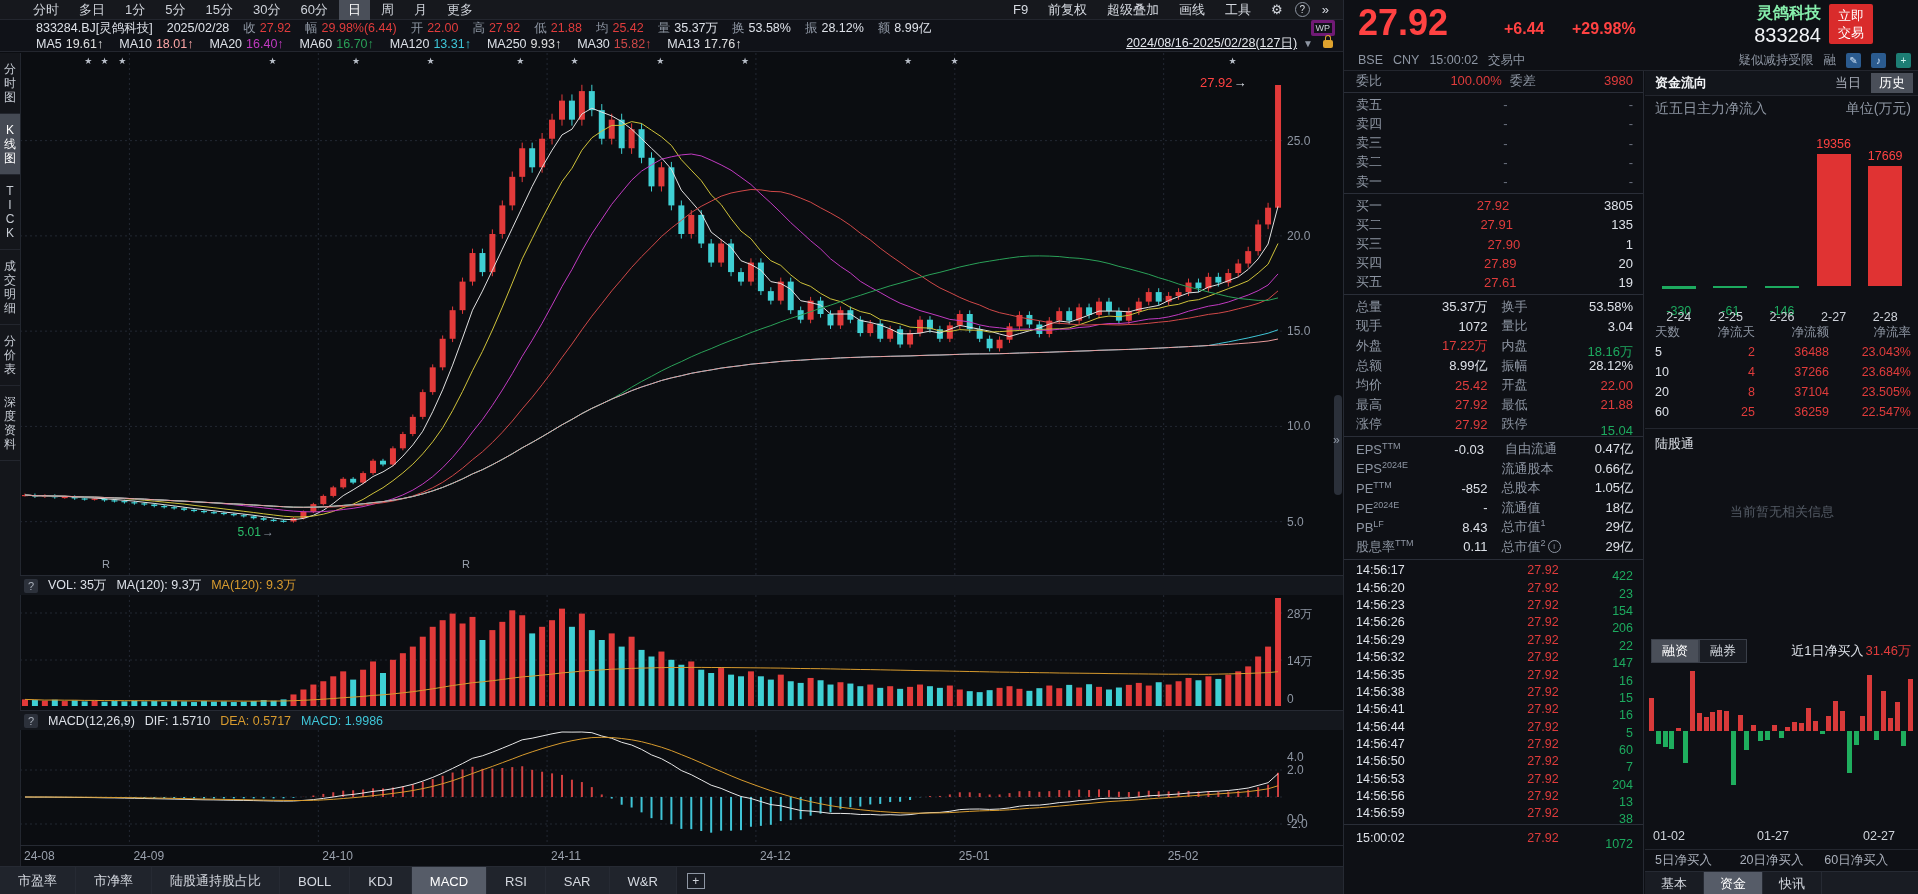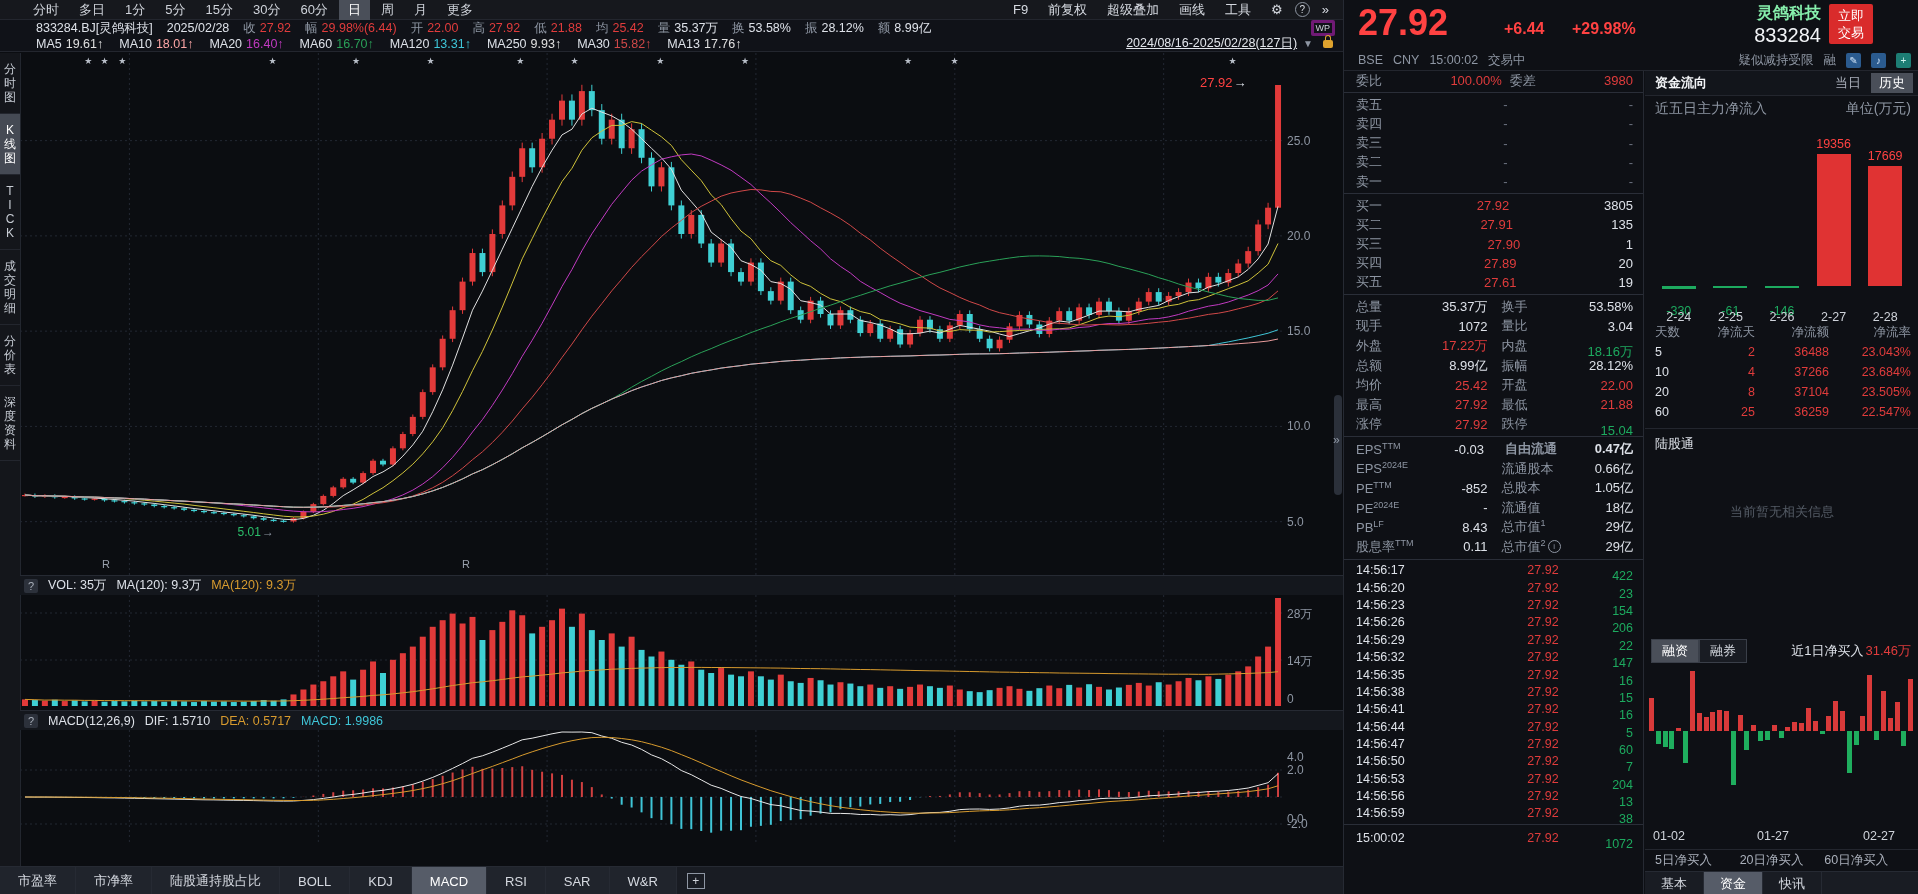--- a/index.html
+++ b/index.html
@@ -809,20 +809,29 @@
           <line x1="1198.3582677165355" y1="67" x2="1198.3582677165355" y2="61.633449229509694" stroke="#d04040" stroke-width="2"></line>
           <line x1="1208.3031496062993" y1="67" x2="1208.3031496062993" y2="61.50471074489395" stroke="#d04040" stroke-width="2"></line>
           <line x1="1218.248031496063" y1="67" x2="1218.248031496063" y2="60.919467108585444" stroke="#d04040" stroke-width="2"></line>
           <line x1="1228.1929133858268" y1="67" x2="1228.1929133858268" y2="59.83417155161812" stroke="#d04040" stroke-width="2"></line>
           <line x1="1238.1377952755906" y1="67" x2="1238.1377952755906" y2="57.21637080508384" stroke="#d04040" stroke-width="2"></line>
           <line x1="1248.0826771653544" y1="67" x2="1248.0826771653544" y2="54.69355380609209" stroke="#d04040" stroke-width="2"></line>
           <line x1="1258.0275590551182" y1="67" x2="1258.0275590551182" y2="42.810262203669964" stroke="#d04040" stroke-width="2"></line>
           <polyline points="4.97244094488189,67.0 14.917322834645669,67.1 24.862204724409448,67.1 34.80708661417323,67.2 44.75196850393701,67.3 54.696850393700785,67.4 64.64173228346456,67.5 74.58661417322834,67.6 84.53149606299213,67.8 94.47637795275591,67.9 104.42125984251969,68.1 114.36614173228347,68.3 124.31102362204724,68.5 134.25590551181102,68.7 144.20078740157481,68.9 154.14566929133858,69.1 164.09055118110237,69.3 174.03543307086613,69.6 183.98031496062993,69.8 193.9251968503937,69.9 203.87007874015748,70.1 213.81496062992127,70.3 223.75984251968504,70.4 233.70472440944883,70.6 243.6496062992126,70.8 253.59448818897638,71.0 263.53937007874015,71.1 273.48425196850394,71.0 283.42913385826773,70.4 293.37401574803147,69.6 303.31889763779526,68.4 313.26377952755905,67.0 323.20866141732284,65.4 333.15354330708664,64.4 343.09842519685037,63.0 353.04330708661416,61.4 362.98818897637796,60.3 372.93307086614175,58.7 382.87795275590554,56.7 392.8228346456693,54.3 402.76771653543307,51.1 412.71259842519686,47.4 422.65748031496065,43.1 432.6023622047244,38.4 442.5472440944882,33.5 452.49212598425197,28.3 462.43700787401576,25.8 472.38188976377955,22.2 482.3267716535433,18.2 492.2716535433071,14.1 502.2165354330709,9.8 512.1614173228346,8.2 522.1062992125984,6.0 532.0511811023622,3.8 541.996062992126,2.0 551.9409448818898,2.1 561.8858267716536,2.0 571.8307086614174,2.7 581.7755905511812,6.0 591.7204724409448,8.3 601.6653543307086,12.3 611.6102362204724,15.0 621.5551181102362,19.4 631.5,24.9 641.4448818897638,28.7 651.3897637795276,34.2 661.3346456692914,40.5 671.2795275590552,44.7 681.2244094488188,49.9 691.1692913385826,55.2 701.1141732283464,58.4 711.0590551181102,62.6 721.003937007874,66.5 730.9488188976378,68.5 740.8937007874016,71.6 750.8385826771654,74.6 760.7834645669292,75.8 770.7283464566929,78.2 780.6732283464567,80.5 790.6181102362204,81.1 800.5629921259842,82.1 810.507874015748,83.4 820.4527559055118,83.4 830.3976377952756,83.7 840.3425196850394,84.5 850.2874015748032,84.4 860.2322834645669,85.0 870.1771653543307,84.7 880.1220472440945,85.1 890.0669291338583,84.6 900.011811023622,83.3 909.9566929133858,82.6 919.9015748031496,82.4 929.8464566929134,81.3 939.7913385826772,79.6 949.7362204724409,79.1 959.6811023622047,79.0 969.6259842519685,79.4 979.5708661417323,79.0 989.5157480314961,77.9 999.4606299212599,76.2 1009.4055118110236,75.3 1019.3503937007874,75.1 1029.2952755905512,74.0 1039.240157480315,72.6 1049.1850393700788,71.9 1059.1299212598426,70.6 1069.0748031496064,70.0 1079.0196850393702,68.7 1088.9645669291338,68.2 1098.9094488188975,68.3 1108.8543307086613,67.9 1118.7992125984251,67.0 1128.744094488189,65.8 1138.6889763779527,65.3 1148.6338582677165,64.7 1158.5787401574803,64.0 1168.523622047244,63.0 1178.4685039370079,62.5 1188.4133858267717,61.6 1198.3582677165355,61.2 1208.3031496062993,60.5 1218.248031496063,59.4 1228.1929133858268,58.0 1238.1377952755906,55.4 1248.0826771653544,52.7 1258.0275590551182,43.7" fill="none" stroke="#e8e8e8" stroke-width="1"></polyline>
           <polyline points="4.97244094488189,67.0 14.917322834645669,67.0 24.862204724409448,67.0 34.80708661417323,67.1 44.75196850393701,67.1 54.696850393700785,67.2 64.64173228346456,67.2 74.58661417322834,67.3 84.53149606299213,67.4 94.47637795275591,67.5 104.42125984251969,67.6 114.36614173228347,67.7 124.31102362204724,67.9 134.25590551181102,68.0 144.20078740157481,68.2 154.14566929133858,68.4 164.09055118110237,68.6 174.03543307086613,68.8 183.98031496062993,69.0 193.9251968503937,69.2 203.87007874015748,69.4 213.81496062992127,69.5 223.75984251968504,69.7 233.70472440944883,69.9 243.6496062992126,70.1 253.59448818897638,70.3 263.53937007874015,70.4 273.48425196850394,70.5 283.42913385826773,70.5 293.37401574803147,70.3 303.31889763779526,69.9 313.26377952755905,69.3 323.20866141732284,68.5 333.15354330708664,67.7 343.09842519685037,66.8 353.04330708661416,65.7 362.98818897637796,64.6 372.93307086614175,63.4 382.87795275590554,62.1 392.8228346456693,60.5 402.76771653543307,58.6 412.71259842519686,56.4 422.65748031496065,53.7 432.6023622047244,50.7 442.5472440944882,47.2 452.49212598425197,43.5 462.43700787401576,39.9 472.38188976377955,36.4 482.3267716535433,32.7 492.2716535433071,29.0 502.2165354330709,25.2 512.1614173228346,21.8 522.1062992125984,18.6 532.0511811023622,15.7 541.996062992126,12.9 551.9409448818898,10.7 561.8858267716536,8.9 571.8307086614174,7.6 581.7755905511812,7.3 591.7204724409448,7.5 601.6653543307086,8.5 611.6102362204724,9.8 621.5551181102362,11.7 631.5,14.3 641.4448818897638,17.2 651.3897637795276,20.6 661.3346456692914,24.6 671.2795275590552,28.6 681.2244094488188,32.9 691.1692913385826,37.3 701.1141732283464,41.5 711.0590551181102,45.8 721.003937007874,49.9 730.9488188976378,53.6 740.8937007874016,57.2 750.8385826771654,60.7 760.7834645669292,63.7 770.7283464566929,66.6 780.6732283464567,69.4 790.6181102362204,71.7 800.5629921259842,73.8 810.507874015748,75.7 820.4527559055118,77.2 830.3976377952756,78.5 840.3425196850394,79.7 850.2874015748032,80.7 860.2322834645669,81.5 870.1771653543307,82.2 880.1220472440945,82.8 890.0669291338583,83.1 900.011811023622,83.2 909.9566929133858,83.0 919.9015748031496,82.9 929.8464566929134,82.6 939.7913385826772,82.0 949.7362204724409,81.4 959.6811023622047,80.9 969.6259842519685,80.6 979.5708661417323,80.3 989.5157480314961,79.8 999.4606299212599,79.1 1009.4055118110236,78.3 1019.3503937007874,77.7 1029.2952755905512,76.9 1039.240157480315,76.1 1049.1850393700788,75.2 1059.1299212598426,74.3 1069.0748031496064,73.5 1079.0196850393702,72.5 1088.9645669291338,71.6 1098.9094488188975,71.0 1108.8543307086613,70.4 1118.7992125984251,69.7 1128.744094488189,68.9 1138.6889763779527,68.2 1148.6338582677165,67.5 1158.5787401574803,66.8 1168.523622047244,66.0 1178.4685039370079,65.3 1188.4133858267717,64.6 1198.3582677165355,63.9 1208.3031496062993,63.2 1218.248031496063,62.5 1228.1929133858268,61.6 1238.1377952755906,60.3 1248.0826771653544,58.8 1258.0275590551182,55.8" fill="none" stroke="#d89b2e" stroke-width="1"></polyline>
         </svg></div>
+    <div id="xaxis">
+        <span style="position: absolute; left: 4px; top: 3px;">24-08</span>
+        <span style="position: absolute; left: 113.394px; top: 3px;">24-09</span>
+        <span style="position: absolute; left: 302.346px; top: 3px;">24-10</span>
+        <span style="position: absolute; left: 531.079px; top: 3px;">24-11</span>
+        <span style="position: absolute; left: 739.921px; top: 3px;">24-12</span>
+        <span style="position: absolute; left: 938.819px; top: 3px;">25-01</span>
+        <span style="position: absolute; left: 1147.66px; top: 3px;">25-02</span>
+      </div>
     <div id="chart-tabs" class="abs">
         <span class="ctab">市盈率</span>
         <span class="ctab">市净率</span>
         <span class="ctab">陆股通持股占比</span>
         <span class="ctab">BOLL</span>
         <span class="ctab">KDJ</span>
         <span class="ctab active">MACD</span>
         <span class="ctab">RSI</span>
         <span class="ctab">SAR</span>
         <span class="ctab">W&amp;R</span>
@@ -1016,21 +1025,21 @@
             <span class="lab">跌停</span>
             <span class="grn val">15.04</span>
           </span>
         </div>
         <div class="qdivider"></div>
         <div class="q2col">
           <span class="c">
             <span class="lab">EPS<sup>TTM</sup></span>
             <span class="wht val">-0.03</span>
           </span>
-          <span class="c" style="margin-left: 21px; font-weight: bold;">
+          <span class="c" style="margin-left: 21px;">
             <span class="lab">自由流通</span>
             <span class="wht val">0.47亿</span>
           </span>
         </div>
         <div class="q2col">
           <span class="c">
             <span class="lab">EPS<sup>2024E</sup></span>
             <span class="wht val"></span>
           </span>
           <span class="c" style="margin-left: 14px;">

